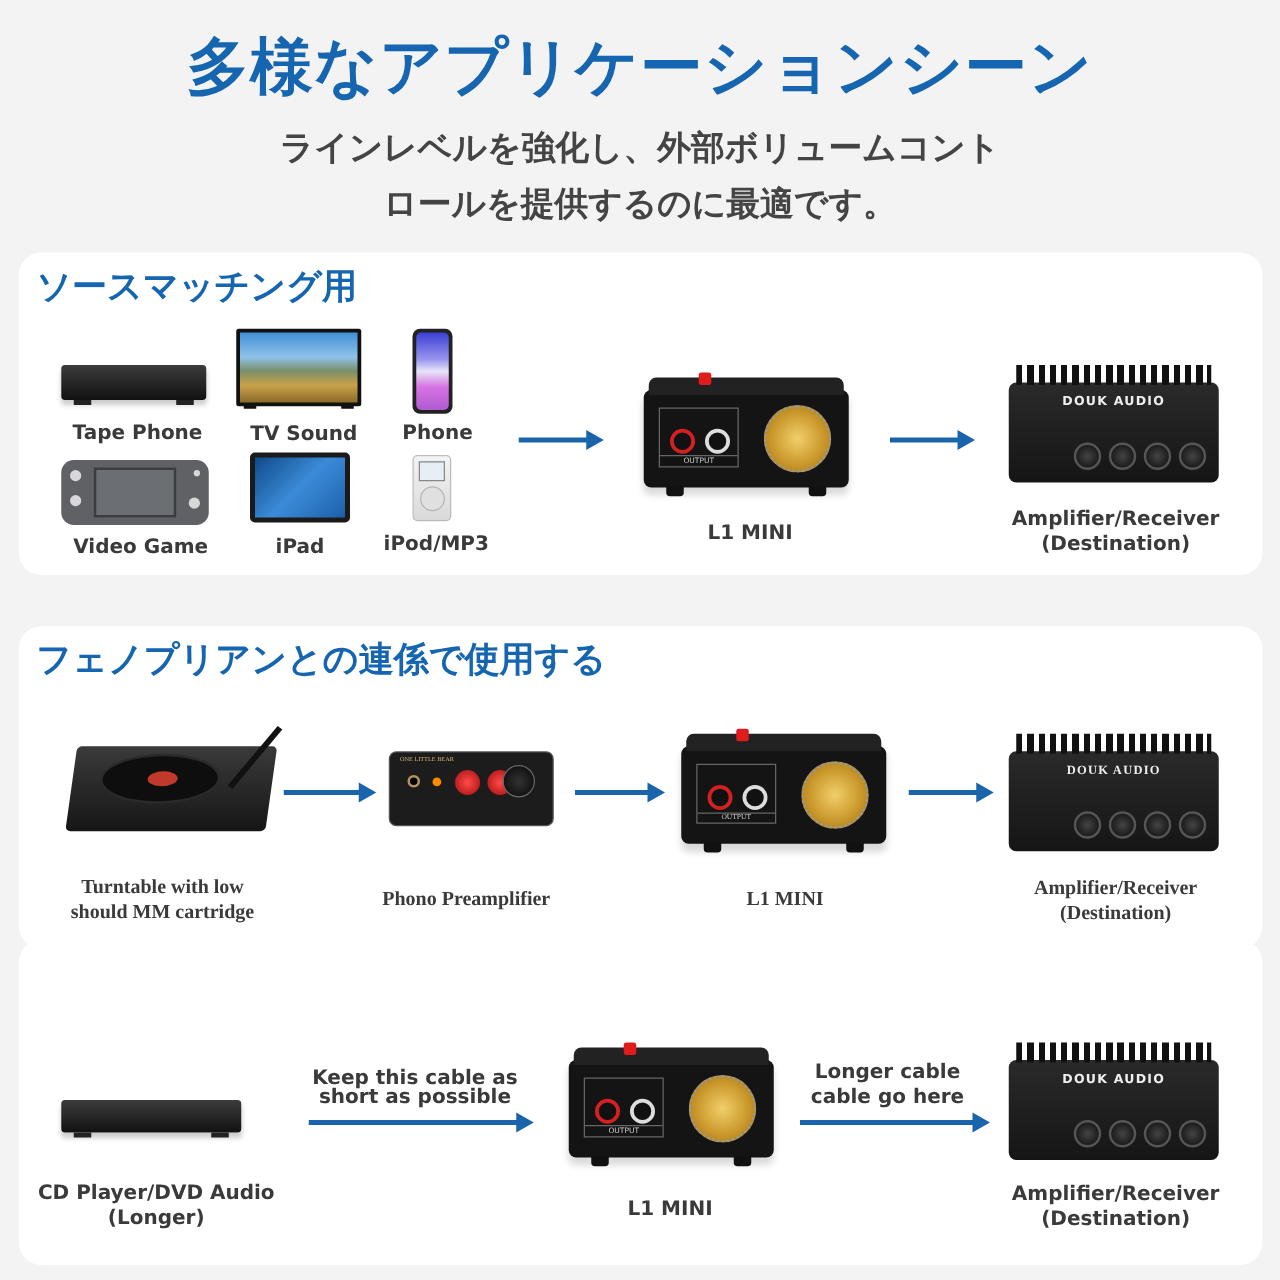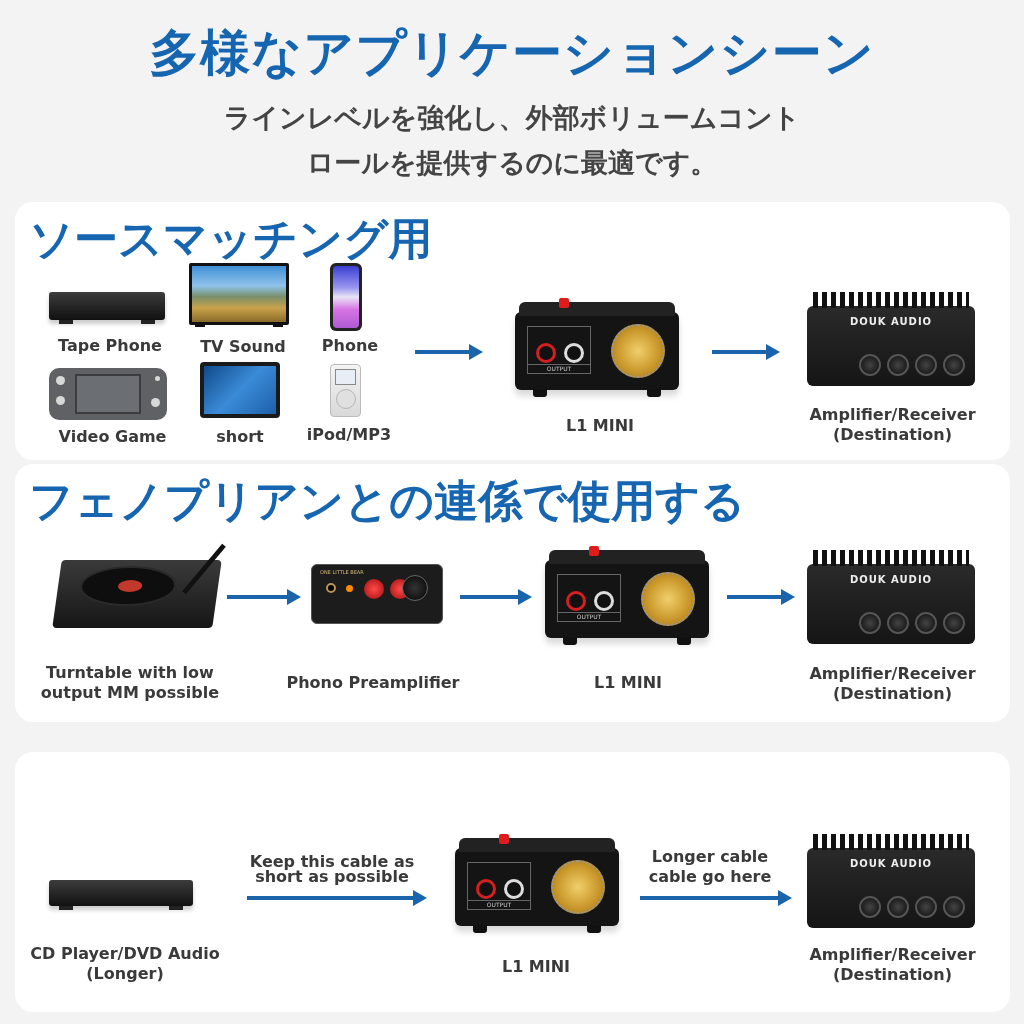--- a/index.html
+++ b/index.html
@@ -8,24 +8,24 @@
 
   .main-title { position: absolute; top: 20px; left: 0; width: 1024px; text-align: center;
     font-size: 50px; font-weight: bold; color: #1565b0; letter-spacing: 1px; }
   .subtitle { position: absolute; left: 0; width: 1024px; text-align: center;
     font-size: 27px; font-weight: bold; color: #444; }
   .sub1 { top: 100px; }
   .sub2 { top: 145px; }
 
   .card { position: absolute; left: 15px; width: 995px; background: #fff; border-radius: 18px; }
   .card1 { top: 202px; height: 258px; }
-  .card2 { top: 464px; height: 258px; }
+  .card2 { top: 501px; height: 258px; font-family: Liberation Serif, serif; }
   .card3 { top: 752px; height: 260px; }
 
-  .card-title { position: absolute; left: 14px; top: 8px; font-size: 44px; font-weight: bold; color: #1565b0; }
+  .card-title { position: absolute; left: 14px; top: 8px; font-size: 28px; font-weight: bold; color: #1565b0; }
 
   .label { position: absolute; text-align: center; font-size: 16px; font-weight: bold; color: #3a3a3a; line-height: 20px; white-space: nowrap; }
 
   .arrow { position: absolute; height: 4px; background: #1a64ac; }
   .arrow::after { content: ""; position: absolute; right: -12px; top: -6px; border-left: 14px solid #1a64ac; border-top: 8px solid transparent; border-bottom: 8px solid transparent; }
 
   .dev { position: absolute; }
 
   
   .box-player { background: linear-gradient(#3c3c3c, #111); border-radius: 3px; box-shadow: 0 4px 4px rgba(0,0,0,.2); }
@@ -120,21 +120,21 @@
     <div class="btn" style="left:7px;top:8px;"></div>
     <div class="btn" style="left:7px;top:28px;"></div>
     <div class="btn" style="right:7px;top:8px;width:5px;height:5px;"></div>
     <div class="btn" style="right:7px;top:30px;"></div>
   </div>
   <div class="label" style="left:30px;top:225px;width:135px;">Video Game</div>
 
   <div class="dev ipad" style="left:185px;top:160px;width:80px;height:56px;">
       <div class="screen"></div>
     </div>
-  <div class="label" style="left:185px;top:225px;width:80px;">short</div>
+  <div class="label" style="left:185px;top:225px;width:80px;">iPad</div>
 
   <div class="dev ipod" style="left:315px;top:162px;width:31px;height:53px;">
       <div class="screen"></div>
       <div class="wheel"></div>
     </div>
   <div class="label" style="left:284px;top:223px;width:100px;">iPod/MP3</div>
 
   <div class="arrow" style="left:400px;top:148px;width:56px;"></div>
 
   <div class="dev l1" style="left:500px;top:110px;width:164px;height:78px;">
@@ -166,21 +166,21 @@
 </div>
 
 <div class="card card2">
   <div class="card-title">フェノプリアンとの連係で使用する</div>
 
   <div class="dev turntable" style="left:42px;top:96px;width:160px;height:68px;">
     <div class="record"></div>
       <div class="tonearm"></div>
   </div>
   <div class="label" style="left:20px;top:199px;width:190px;">Turntable with low</div>
-  <div class="label" style="left:20px;top:219px;width:190px;">output MM possible</div>
+  <div class="label" style="left:20px;top:219px;width:190px;">should MM cartridge</div>
 
   <div class="arrow" style="left:212px;top:131px;width:62px;"></div>
 
   <div class="dev preamp" style="left:296px;top:100px;width:132px;height:60px;">
     <div class="brand">ONE LITTLE BEAR</div>
     <div class="hp"></div>
       <div class="led"></div>
     <div class="rk" style="left:52px;"></div>
       <div class="rk" style="left:78px;"></div>
     <div class="bk"></div>

